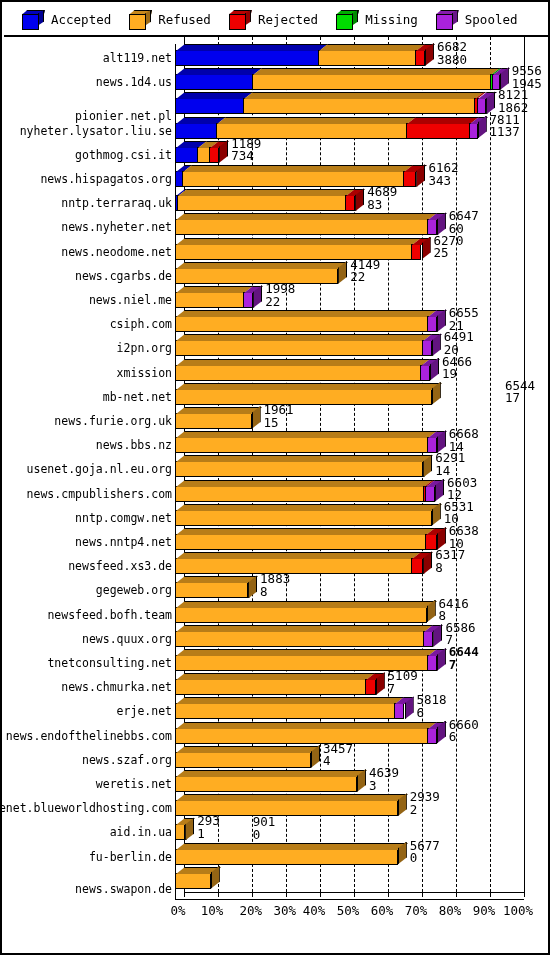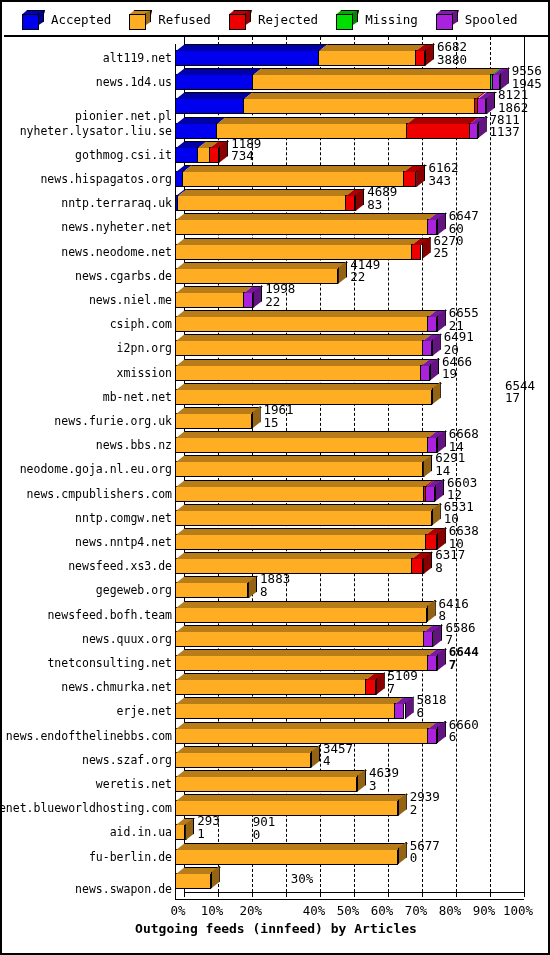--- a/index.html
+++ b/index.html
@@ -108,21 +108,21 @@
         <div class="axis-baseline" style="left: 171px; top: 862px; width: 349px;"></div>
         <div style="position: absolute; left: 171px; top: 855px; width: 9px; height: 7px; border-top: 1px solid rgb(0, 0, 0); transform: skewX(-52deg); transform-origin: left bottom;"></div>
         <div class="axis-baseline" style="left: 180px; top: 855px; width: 340px;"></div>
         <div class="xtick-mark" style="left: 180px; top: 855px;"></div>
         <div class="xtick" style="left: 158px; top: 866px; width: 32px; text-align: center;">0%</div>
         <div class="xtick-mark" style="left: 214px; top: 855px;"></div>
         <div class="xtick" style="left: 192px; top: 866px; width: 32px; text-align: center;">10%</div>
         <div class="xtick-mark" style="left: 248px; top: 855px;"></div>
         <div class="xtick" style="left: 226px; top: 866px; width: 32px; text-align: right;">20%</div>
         <div class="xtick-mark" style="left: 282px; top: 855px;"></div>
-        <div class="xtick" style="left: 260px; top: 834px; width: 32px; text-align: center; margin-left: 22px;">30%</div>
+        <div class="xtick" style="left: 260px; top: 866px; width: 32px; text-align: right;">30%</div>
         <div class="xtick-mark" style="left: 316px; top: 855px;"></div>
         <div class="xtick" style="left: 294px; top: 866px; width: 32px; text-align: center;">40%</div>
         <div class="xtick-mark" style="left: 350px; top: 855px;"></div>
         <div class="xtick" style="left: 328px; top: 866px; width: 32px; text-align: center;">50%</div>
         <div class="xtick-mark" style="left: 384px; top: 855px;"></div>
         <div class="xtick" style="left: 362px; top: 866px; width: 32px; text-align: center;">60%</div>
         <div class="xtick-mark" style="left: 418px; top: 855px;"></div>
         <div class="xtick" style="left: 396px; top: 866px; width: 32px; text-align: center;">70%</div>
         <div class="xtick-mark" style="left: 452px; top: 855px;"></div>
         <div class="xtick" style="left: 430px; top: 866px; width: 32px; text-align: center;">80%</div>
@@ -416,21 +416,21 @@
             <div style="position: absolute; left: 0px; top: -7px; width: 10.2px; height: 7px; background: rgb(122, 24, 159); border-top: 1px solid rgb(0, 0, 0); box-sizing: border-box; transform: skewX(-52deg); transform-origin: left bottom;"></div>
           </div>
           <div class="cap" style="left: 261.8px;">
             <div class="capside" style="background: rgb(99, 20, 128);"></div>
           </div>
         </div>
         <div class="vlabel" style="left: 444.8px; top: 391.2px;">
           <span class="l1">6668</span>
           <span class="l2">14</span>
         </div>
-        <div class="ylabel" style="top: 426.4px;">neodome.goja.nl.eu.org</div>
+        <div class="ylabel" style="top: 426.4px;">usenet.goja.nl.eu.org</div>
         <div class="bar" style="left: 171px; top: 424.4px;">
           <div class="seg" style="left: 0px; width: 248.2px; background: rgb(255, 173, 34); border-right: 1px solid rgb(0, 0, 0);">
             <div style="position: absolute; left: 0px; top: -7px; width: 248.2px; height: 7px; background: rgb(184, 125, 24); border-top: 1px solid rgb(0, 0, 0); box-sizing: border-box; transform: skewX(-52deg); transform-origin: left bottom;"></div>
           </div>
           <div class="cap" style="left: 248.2px;">
             <div class="capside" style="background: rgb(148, 100, 20);"></div>
           </div>
         </div>
         <div class="vlabel" style="left: 431.2px; top: 415.4px;">
           <span class="l1">6291</span>
@@ -678,16 +678,15 @@
           </div>
           <div class="cap" style="left: 35.7px;">
             <div class="capside" style="background: rgb(148, 100, 20);"></div>
           </div>
         </div>
         <div class="vlabel" style="left: 218.7px; top: 779px; margin-left: 30px;">
           <span class="l1">901</span>
           <span class="l2">0</span>
         </div>
       </div>
-    <div id="xaxis-title" style="top: 884px; left: 0px;">Outgoing feeds (innfeed) by Articles</div>
   </div>
 
 </div>
 
 </body></html>

